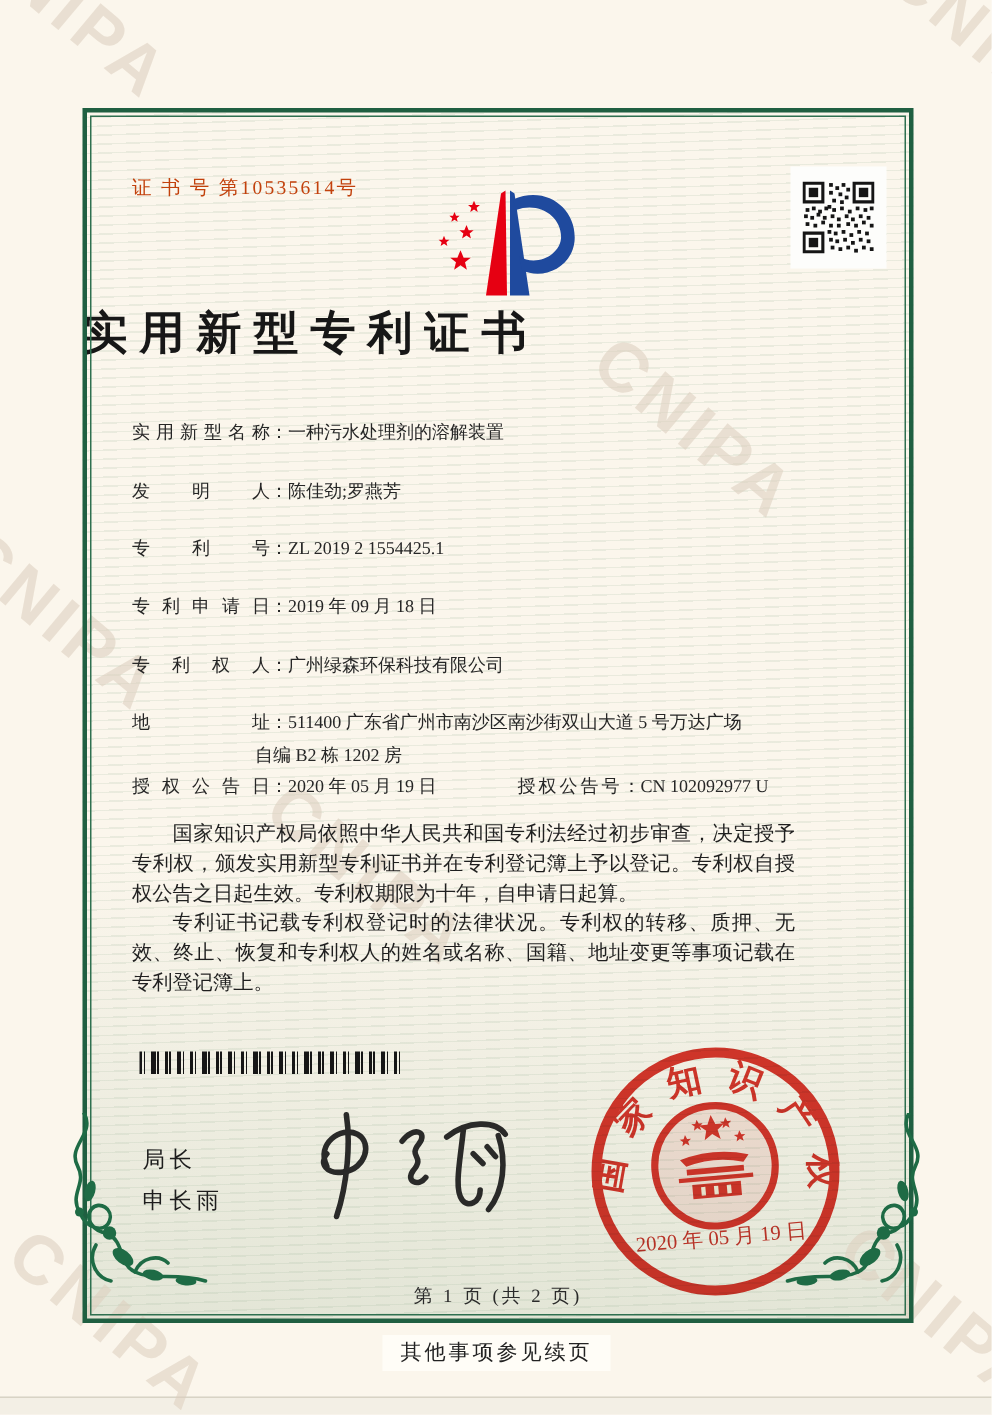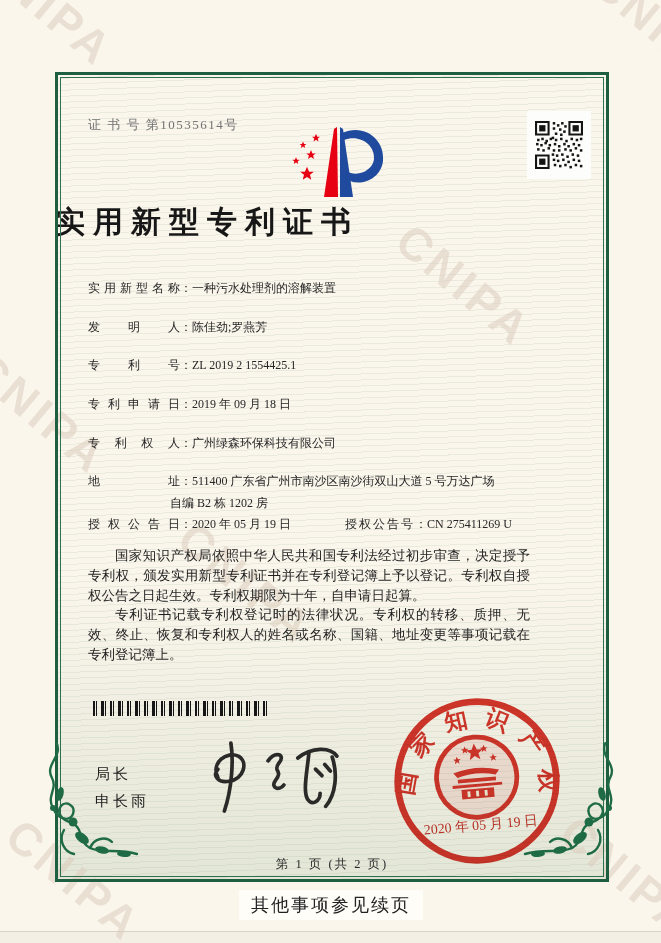--- a/index.html
+++ b/index.html
@@ -20,21 +20,21 @@
   .frame-bg{position:absolute;left:55px;top:72px;width:554px;height:810px;z-index:0;
       background:
         linear-gradient(180deg, rgba(170,190,160,0) 62%, rgba(164,186,158,.28) 100%),
         repeating-linear-gradient(178deg, rgba(110,150,115,.12) 0 1px, rgba(0,0,0,0) 1px 6px);
   }
   .frame{position:absolute;left:55px;top:72px;width:554px;height:810px;z-index:3;
       border:3px solid #1f5f41;box-sizing:border-box;pointer-events:none;}
   .frame-inner{position:absolute;inset:2px;border:1px solid #2f7050;}
   
   .z{position:absolute;z-index:2;}
-  .cert-no{left:88px;top:116px;font-size:13px;letter-spacing:1.5px;color:#737373;}
+  .cert-no{left:88px;top:116px;font-size:13px;letter-spacing:1.5px;color:#c2410c;}
   .logo{left:289px;top:107px;width:100px;height:92px;}
   .qr-patch{left:527px;top:111px;width:64px;height:68px;background:#fdfdfb;
       display:flex;align-items:center;justify-content:center;}
   .title{left:55px;top:202px;width:554px;font-size:30px;font-weight:bold;
       letter-spacing:8px;color:#171717;}
   .frow{left:88px;width:480px;font-size:12px;line-height:17px;color:#262626;}
   .flabel{display:inline-block;width:92px;text-align:justify;text-align-last:justify;vertical-align:top;}
   .fcolon{display:inline-block;vertical-align:top;}
   .fval{display:inline-block;vertical-align:top;max-width:360px;}
   .r0{top:280px}.r1{top:319px}.r2{top:357px}.r3{top:396px}.r4{top:435px}
@@ -52,21 +52,21 @@
   .officer{left:95px;top:760px;font-family:"Liberation Sans","DejaVu Sans",sans-serif;
       font-size:15px;letter-spacing:3px;color:#1d1d1d;line-height:27px;}
   .sig{left:190px;top:738px;width:158px;height:80px;}
   .seal{left:391px;top:695px;width:172px;height:172px;transform:rotate(-5deg);
       opacity:.93;mix-blend-mode:multiply;}
   .flourish{width:100px;height:140px;z-index:4;}
   .fl-bl{left:40px;top:742px;}
   .fl-br{left:522px;top:742px;transform:scaleX(-1);}
   .pagenum{left:55px;top:856px;width:554px;text-align:center;font-size:12.5px;
       letter-spacing:2px;color:#2a2a2a;}
-  .note{left:331px;top:890px;transform:translateX(-50%);font-size:18px;letter-spacing:2px;
+  .note{left:331px;top:890px;transform:translateX(-50%);font-size:14px;letter-spacing:2px;
       background:#fffdf7;padding:3px 12px;color:#222;z-index:4;}
   .bottom-strip{left:0;top:931px;width:661px;height:12px;background:#f3efe5;
       border-top:1px solid #d8d3c5;z-index:0;}
 </style>
 </head>
 <body>
 
 <div class="wm wm1">CNIPA</div>
 <div class="wm wm2">CNIPA</div>
 <div class="wm wm3">CNIPA</div>
@@ -186,21 +186,21 @@
 </div>
 <div class="z frow r5">
   <span class="flabel">地址</span><span class="fcolon">：</span><span class="fval">511400 广东省广州市南沙区南沙街双山大道 5 号万达广场</span>
   <span class="addr2">自编 B2 栋 1202 房</span>
 </div>
 <div class="z frow r6" style="position:absolute;">
   <span>
     <span class="flabel">授权公告日</span><span class="fcolon">：</span><span class="fval">2020 年 05 月 19 日</span>
   </span>
   <span class="grp2">
-    <span class="glabel">授权公告号</span><span>：</span><span>CN 275411269 U</span>
+    <span class="glabel">授权公告号</span><span>：</span><span>CN 102092977 U</span>
   </span>
 </div>
 
 <div class="z bodytext">
   <p>国家知识产权局依照中华人民共和国专利法经过初步审查，决定授予专利权，颁发实用新型专利证书并在专利登记簿上予以登记。专利权自授权公告之日起生效。专利权期限为十年，自申请日起算。</p>
   <p>专利证书记载专利权登记时的法律状况。专利权的转移、质押、无效、终止、恢复和专利权人的姓名或名称、国籍、地址变更等事项记载在专利登记簿上。</p>
 </div>
 
 <div class="z barcode"></div>
 

